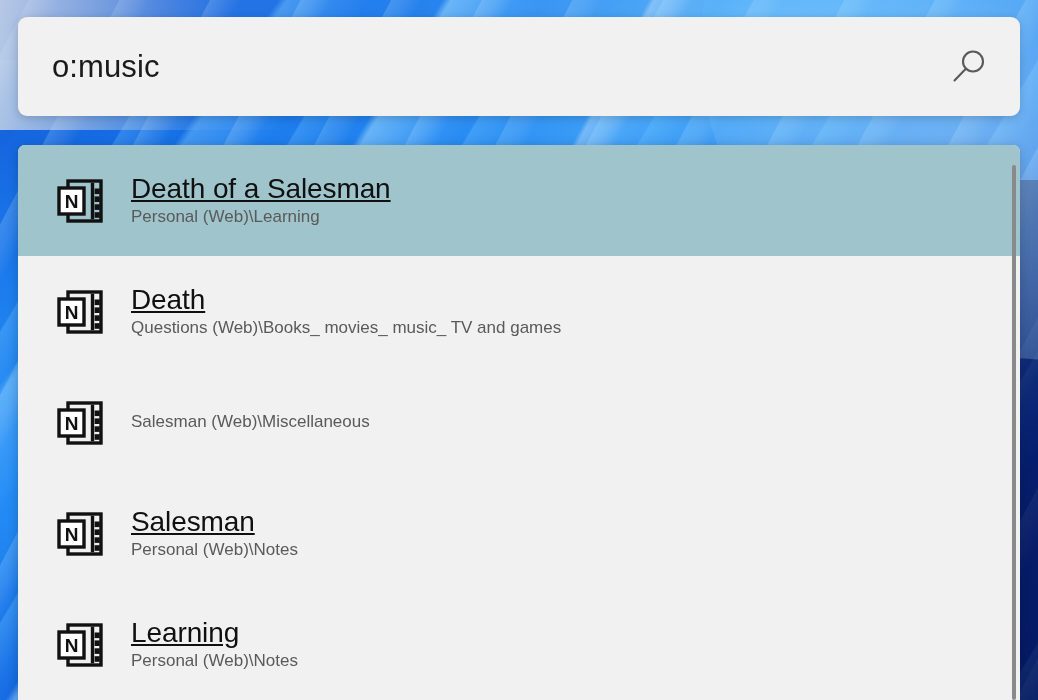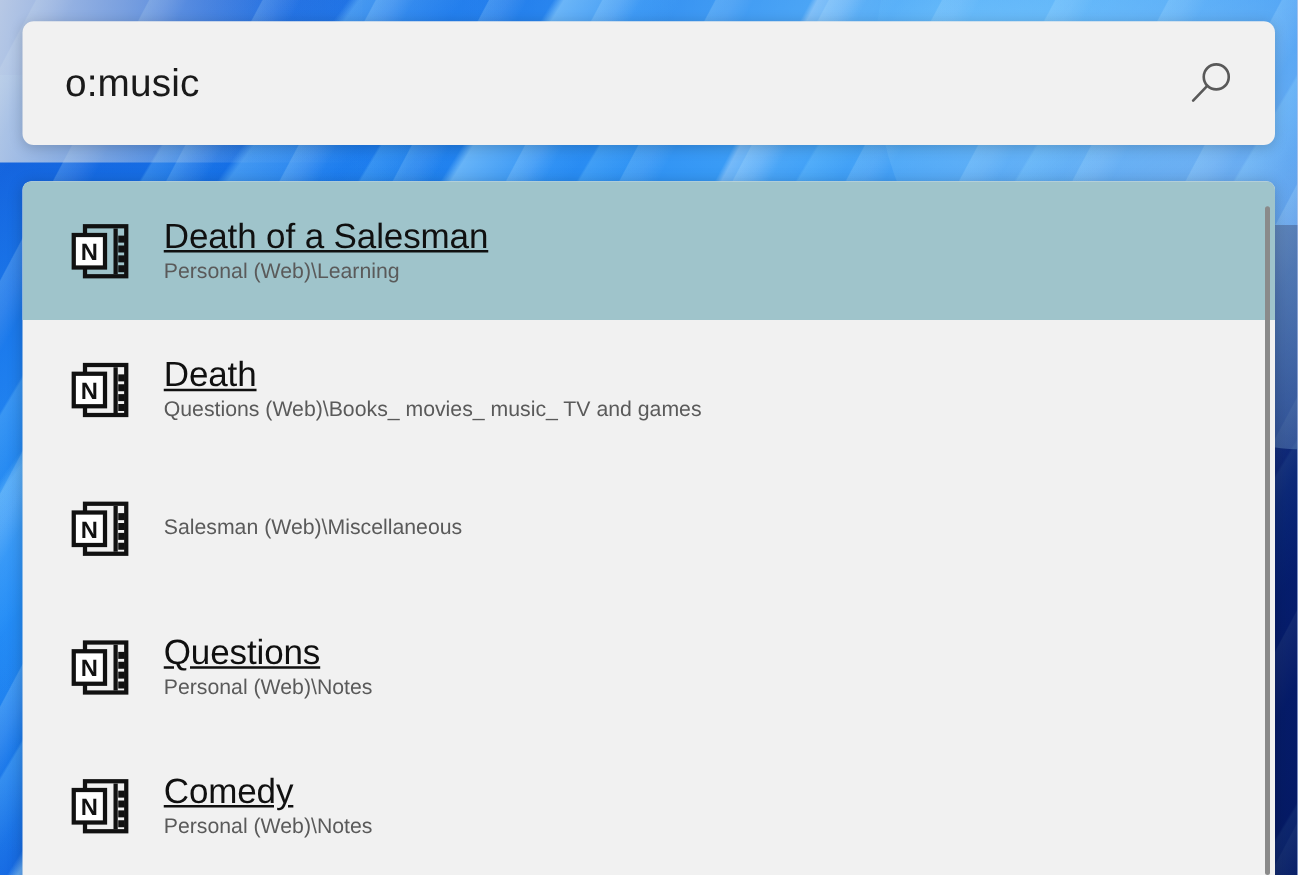--- a/index.html
+++ b/index.html
@@ -282,40 +282,40 @@
             <line x1="37.5" y1="7.7" x2="37.5" y2="44.3" stroke="#111" stroke-width="3.4"></line>
             <rect x="39.6" y="13.5" width="5.2" height="5.6" fill="#111"></rect>
             <rect x="39.6" y="21.4" width="5.2" height="5.6" fill="#111"></rect>
             <rect x="39.6" y="29.3" width="5.2" height="5.6" fill="#111"></rect>
             <rect x="39.6" y="37.2" width="5.2" height="5.6" fill="#111"></rect>
             <rect x="4" y="13" width="25" height="26" fill="#ffffff" stroke="#111" stroke-width="3.4"></rect>
             <text x="16.5" y="33" font-family="'Liberation Sans', sans-serif" font-size="19" font-weight="bold" fill="#111" text-anchor="middle">N</text>
           </svg>
         </div>
         <div class="row-text">
-          <div class="row-title">Questions</div>
+          <div class="row-title">Salesman</div>
           <div class="row-subtitle">Personal (Web)\Notes</div>
         </div>
       </div>
 
       <div class="result-row">
         <div class="row-icon">
           <svg width="52" height="52" viewBox="0 0 52 52">
             <rect x="13" y="6" width="33" height="40" fill="none" stroke="#111" stroke-width="3.4"></rect>
             <line x1="37.5" y1="7.7" x2="37.5" y2="44.3" stroke="#111" stroke-width="3.4"></line>
             <rect x="39.6" y="13.5" width="5.2" height="5.6" fill="#111"></rect>
             <rect x="39.6" y="21.4" width="5.2" height="5.6" fill="#111"></rect>
             <rect x="39.6" y="29.3" width="5.2" height="5.6" fill="#111"></rect>
             <rect x="39.6" y="37.2" width="5.2" height="5.6" fill="#111"></rect>
             <rect x="4" y="13" width="25" height="26" fill="#ffffff" stroke="#111" stroke-width="3.4"></rect>
             <text x="16.5" y="33" font-family="'Liberation Sans', sans-serif" font-size="19" font-weight="bold" fill="#111" text-anchor="middle">N</text>
           </svg>
         </div>
         <div class="row-text">
-          <div class="row-title">Comedy</div>
+          <div class="row-title">Learning</div>
           <div class="row-subtitle">Personal (Web)\Notes</div>
         </div>
       </div>
 
     </div>
 
     <div id="results-scrollbar-track">
       <div id="results-scrollbar-thumb"></div>
     </div>
   </div>

